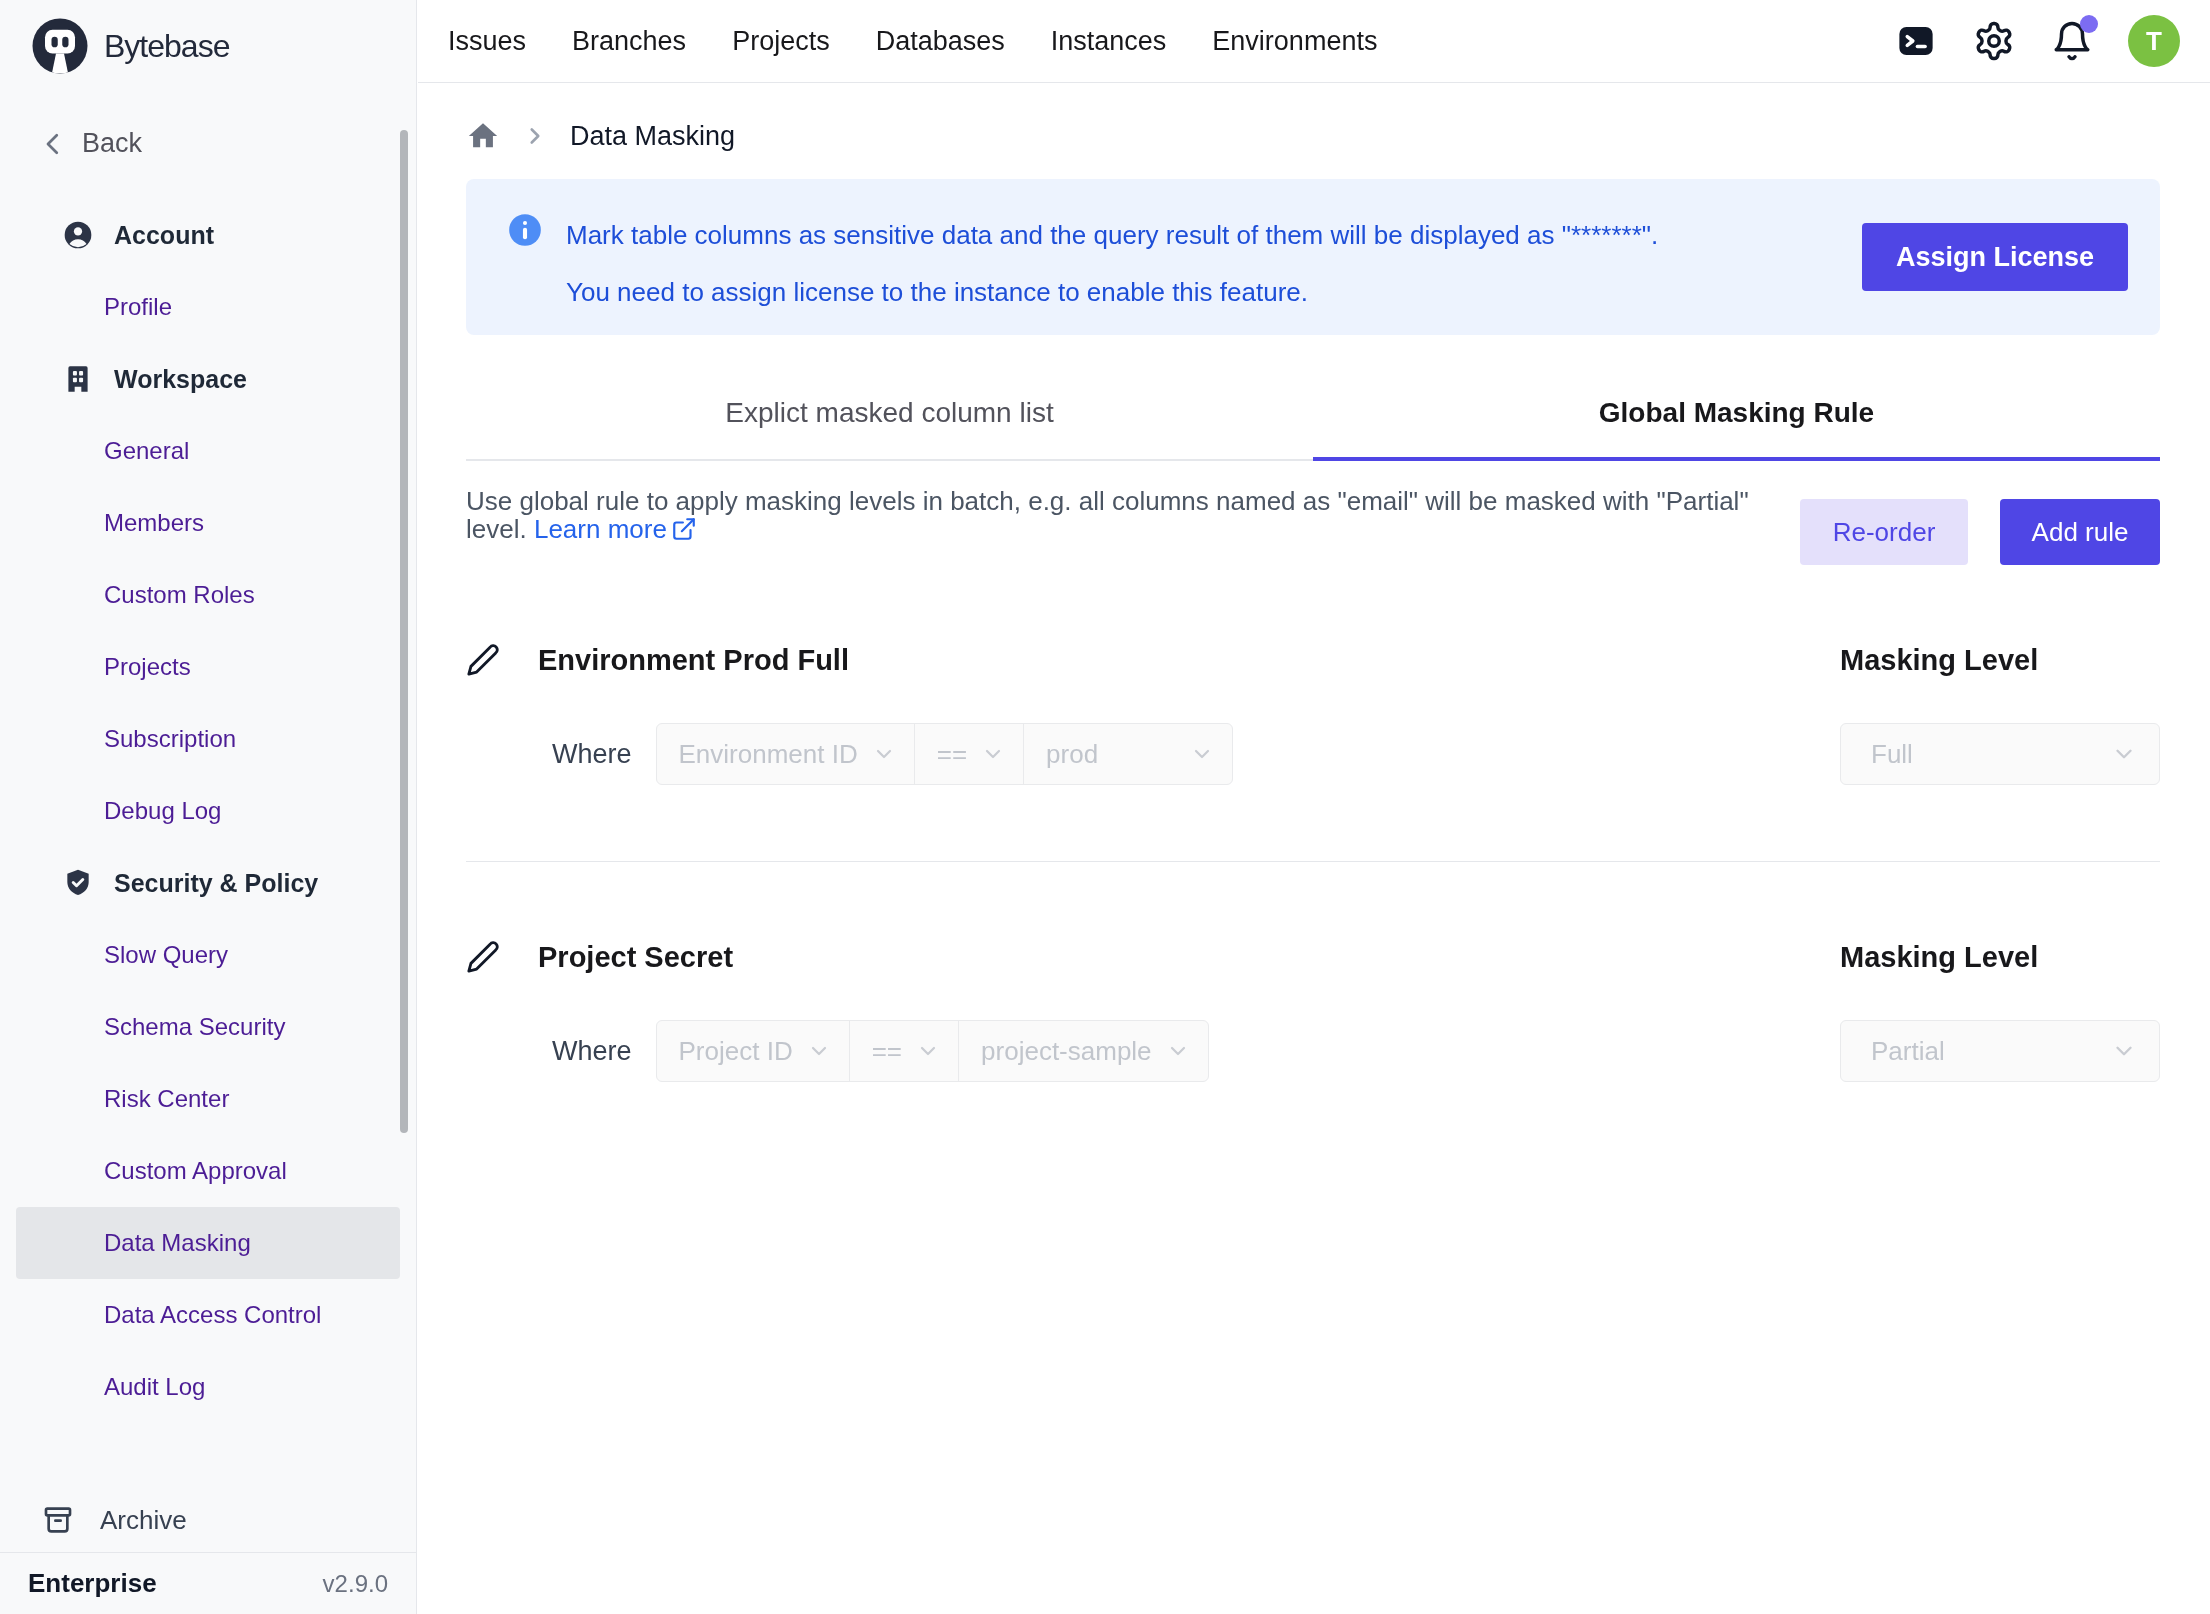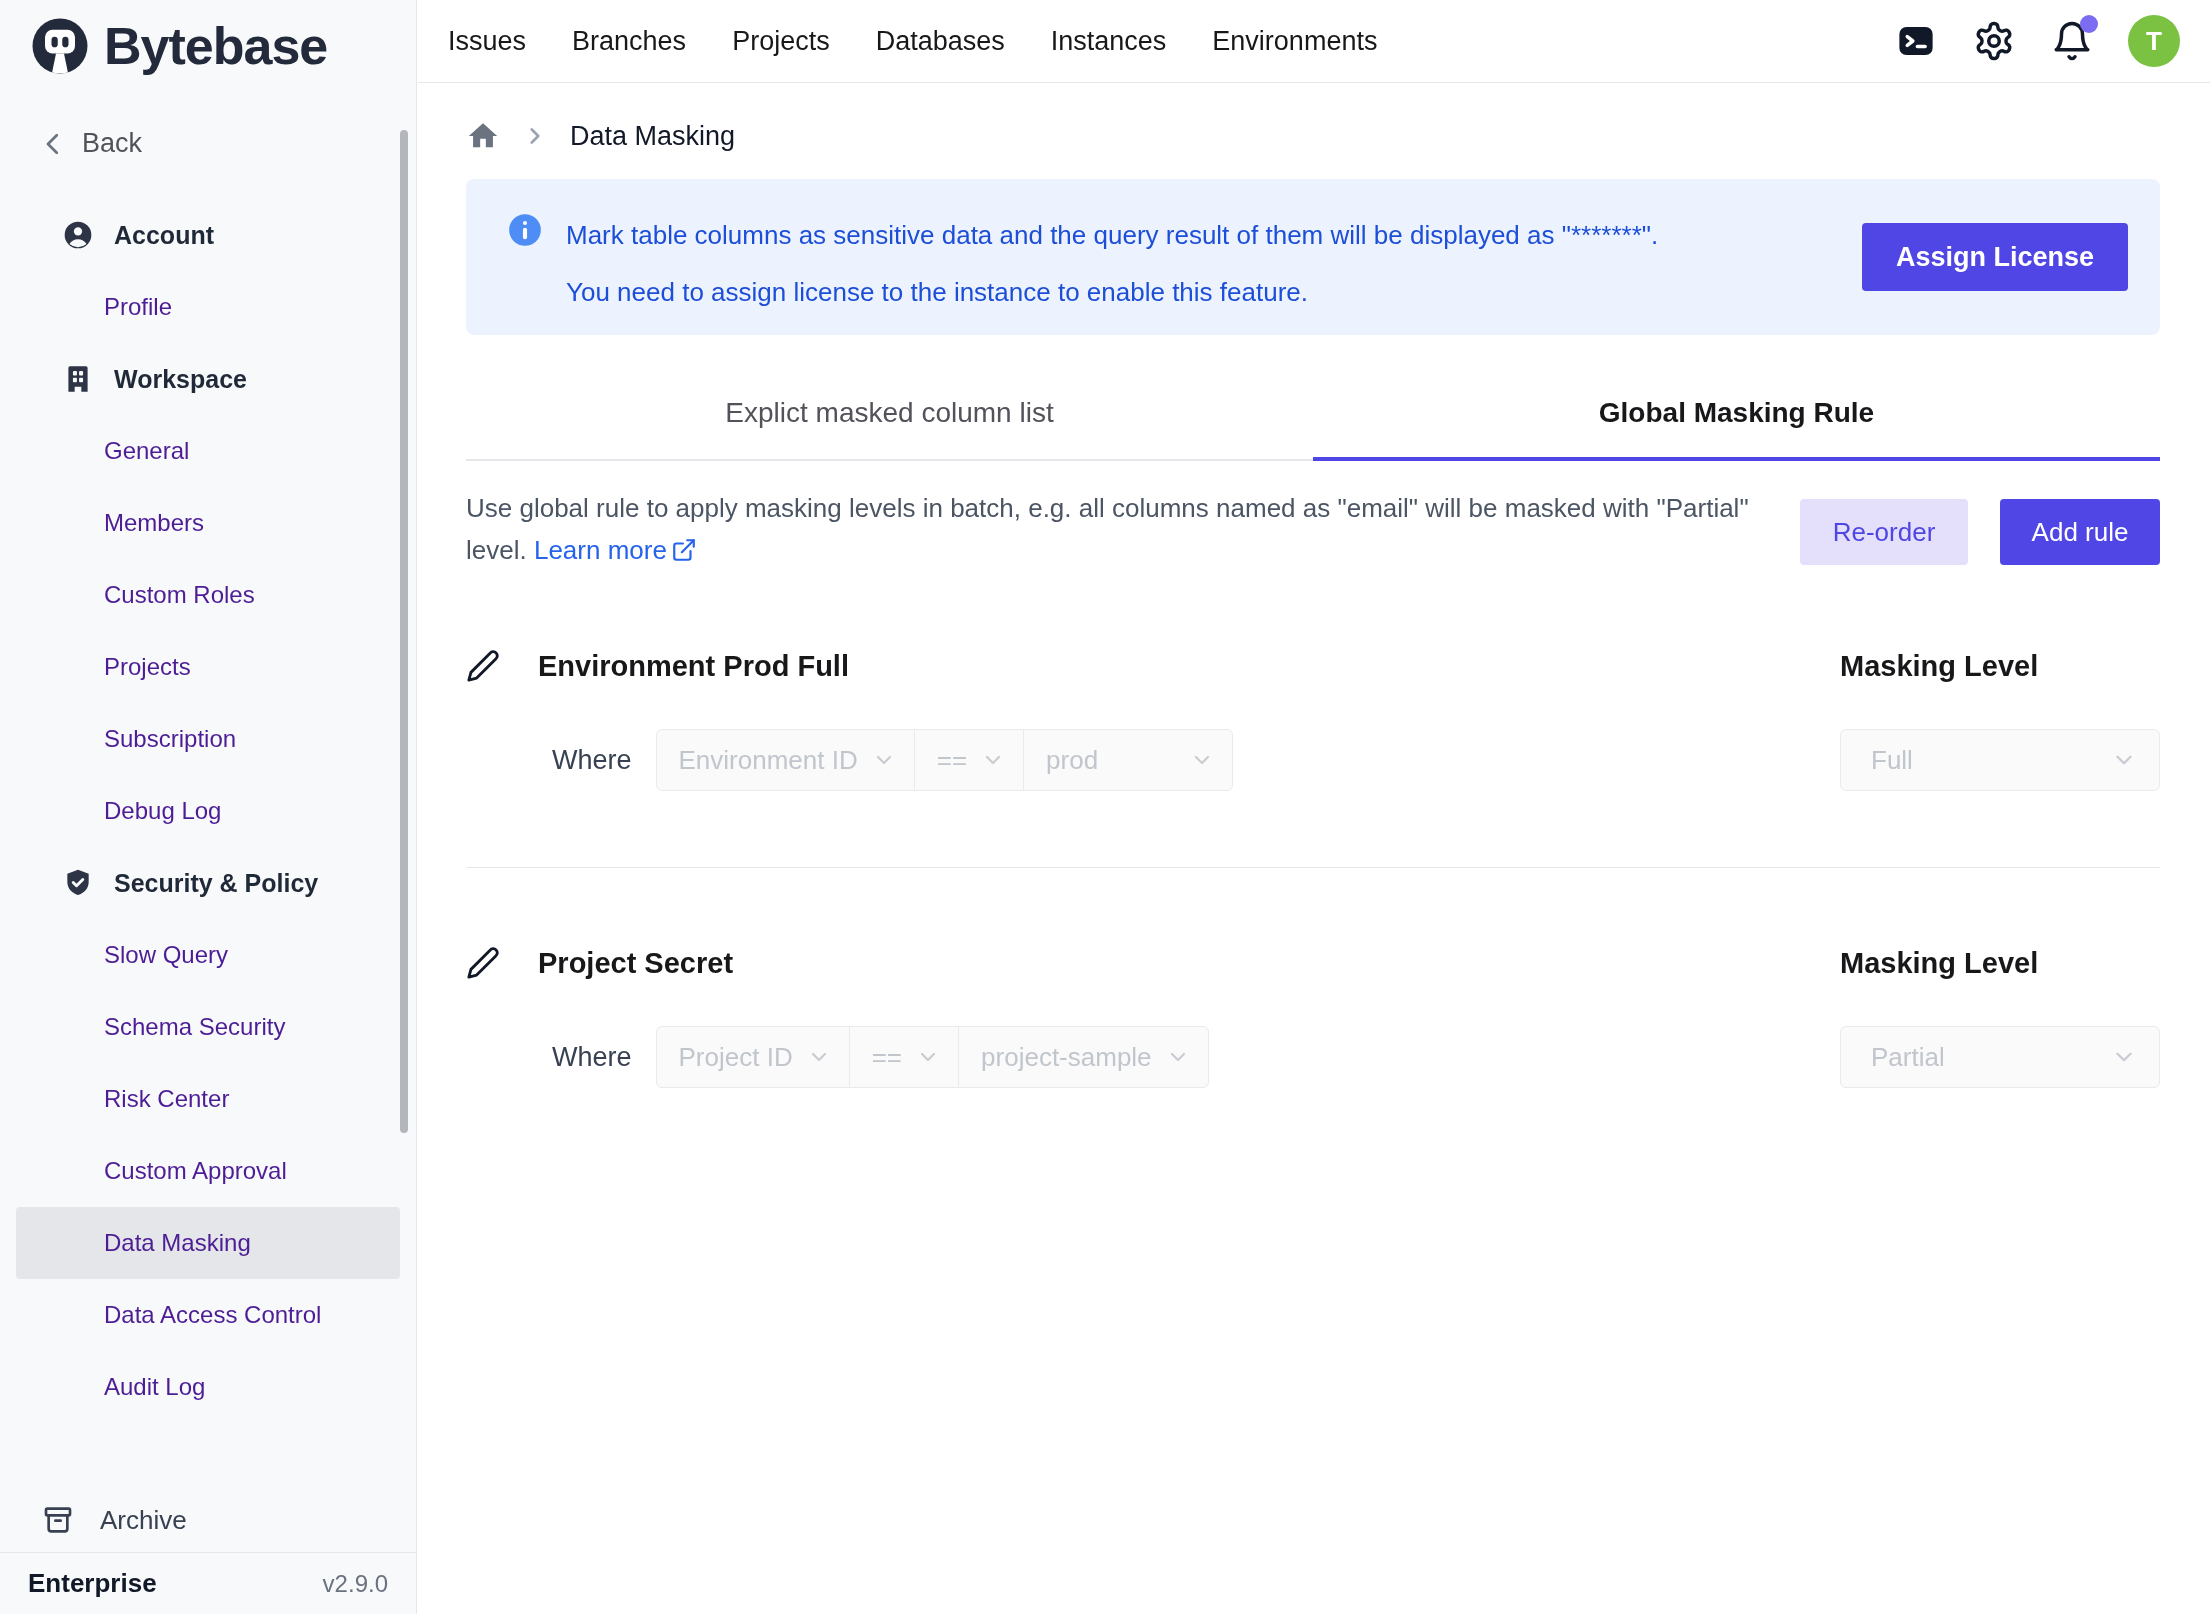--- a/index.html
+++ b/index.html
@@ -8,21 +8,21 @@
     --selected-bg:#e4e6e9; --link:#2563eb; --brand-dark:#232a3b; --border:#e5e7eb;
   }
   *{box-sizing:border-box;margin:0;padding:0}
   html,body{width:2210px;height:1614px;overflow:hidden}
   body{font-family:"Liberation Sans",sans-serif;background:#fff;position:relative;color:#1f2937}
   svg{display:block}
 
   
   .sidebar{position:absolute;left:0;top:0;width:417px;height:1614px;background:var(--sidebar-bg);border-right:1px solid var(--border)}
   .logo-row{display:flex;align-items:center;gap:14px;padding:16px 0 0 30px}
-  .logo-text{font-size:52px;font-weight:bold;color:var(--brand-dark);letter-spacing:-1px}
+  .logo-text{font-size:32px;font-weight:normal;color:var(--brand-dark);letter-spacing:-1px}
   .back-row{display:flex;align-items:center;gap:14px;margin:52px 0 0 38px;color:#52525b;font-size:27px}
   .sb-nav{margin-top:40px}
   .sb-section{display:flex;align-items:center;gap:20px;height:72px;padding-left:62px;font-size:25px;font-weight:bold;color:#1f2937;cursor:pointer}
   .sb-item{display:flex;align-items:center;height:72px;padding-left:104px;font-size:24px;color:#4c1d95;cursor:pointer}
   .sb-item.active{background:var(--selected-bg);margin:0 16px;padding-left:88px;border-radius:4px}
   .sb-icon{width:32px;height:32px;flex:0 0 32px}
   .archive-row{position:absolute;left:0;bottom:62px;width:416px;height:64px;background:var(--sidebar-bg);display:flex;align-items:center;gap:26px;padding-left:42px;font-size:26px;color:#374151;cursor:pointer}
   .sb-footer{position:absolute;left:0;bottom:0;width:416px;height:62px;border-top:1px solid var(--border);background:var(--sidebar-bg);display:flex;align-items:center;justify-content:space-between;padding:0 28px}
   .plan{font-size:26px;font-weight:bold;color:#111827}
   .version{font-size:24px;color:#6b7280}
@@ -48,21 +48,21 @@
   .btn{border:none;border-radius:4px;cursor:pointer;font-family:inherit}
   .btn-primary{background:var(--accent);color:#fff}
   .assign-btn{margin-left:auto;width:266px;height:68px;font-size:27px;font-weight:600}
 
   .tabs{display:flex;margin-top:36px;border-bottom:2px solid var(--border)}
   .tab{width:50%;text-align:center;padding:26px 0 30px;font-size:28px;color:#52525b;cursor:pointer;position:relative}
   .tab.active{color:#18181b;font-weight:600}
   .tab.active:after{content:"";position:absolute;left:0;right:0;bottom:-2px;height:4px;background:var(--accent)}
 
   .rules-header{display:flex;margin-top:26px;align-items:flex-start}
-  .rules-desc{font-size:26px;color:#4b5563;line-height:42px;max-width:1330px}
+  .rules-desc{font-size:26px;color:#4b5563;line-height:28px;max-width:1330px}
   .learn-more{color:var(--link);cursor:pointer;display:inline-flex;align-items:center;gap:4px}
   .rules-actions{margin-left:auto;display:flex;gap:32px;margin-top:12px}
   .reorder-btn{width:168px;height:66px;background:var(--accent-soft);color:var(--accent);font-size:26px}
   .addrule-btn{width:160px;height:66px;font-size:26px;font-weight:500}
 
   .rule{margin-top:0}
   .rule-title-row{display:flex;align-items:center;margin-top:78px}
   .pencil{cursor:pointer}
   .rule-title{margin-left:38px;font-size:29px;font-weight:600;color:#18181b}
   .masking-label{margin-left:auto;width:320px;font-size:29px;font-weight:600;color:#18181b}

